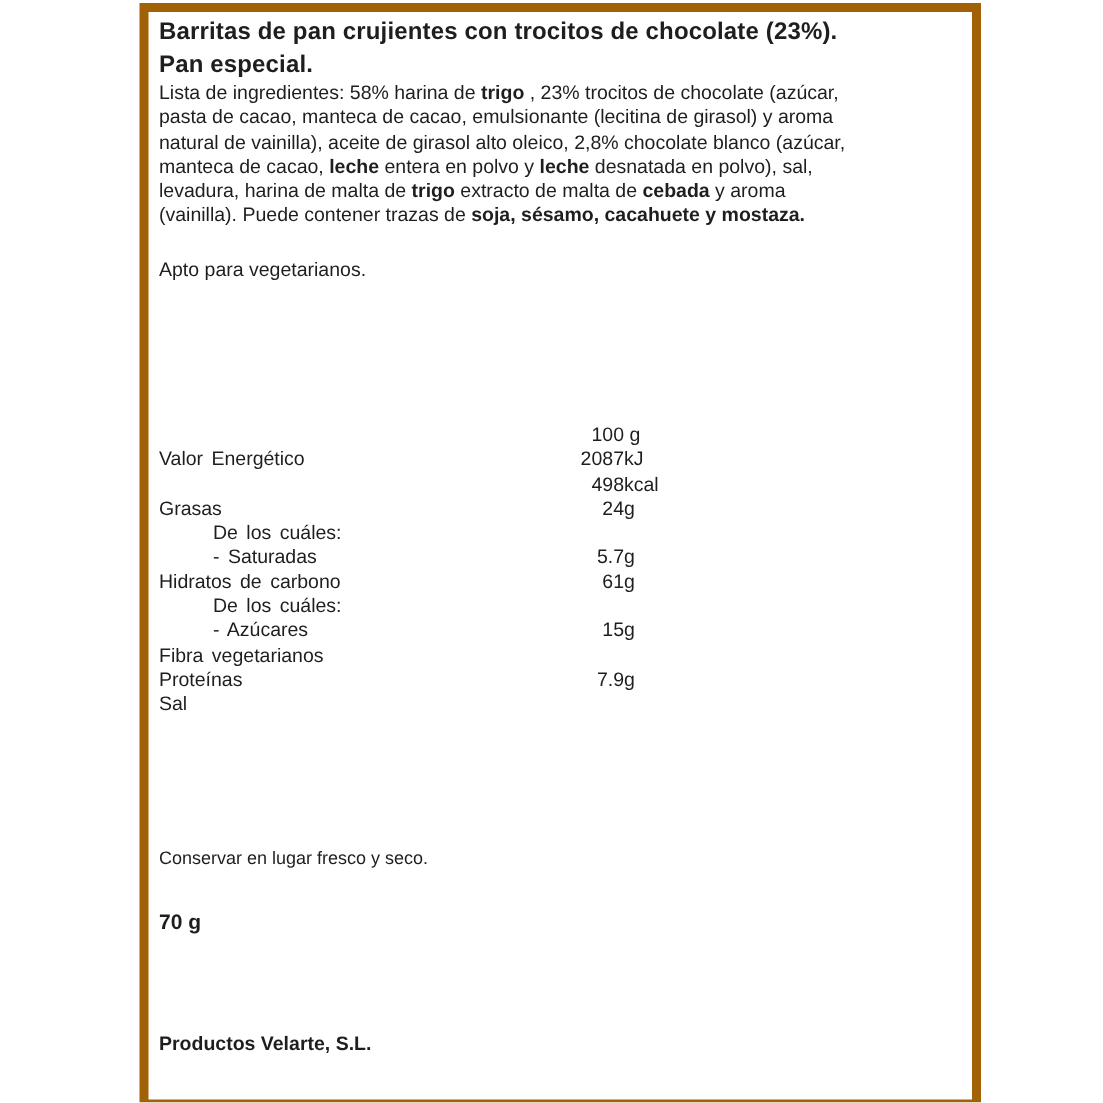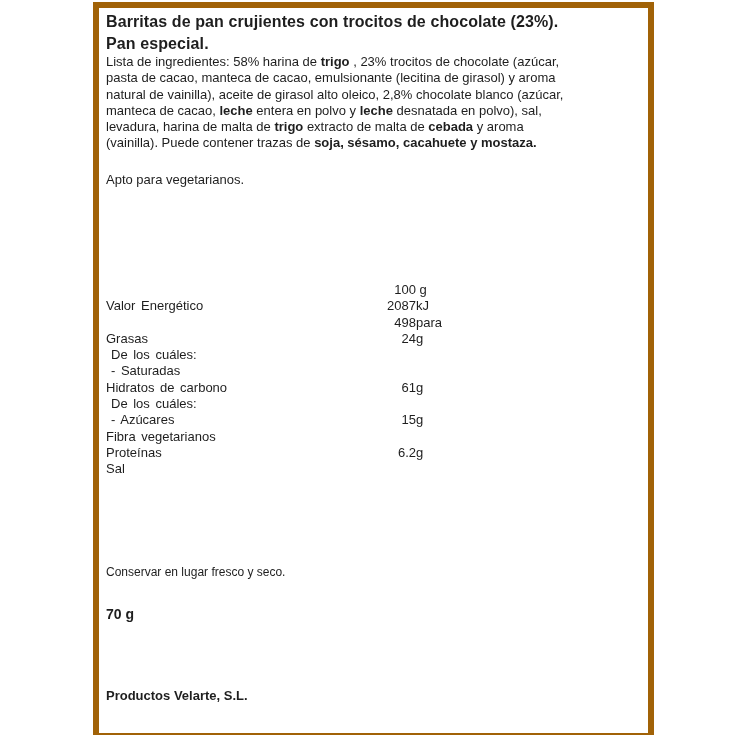--- a/index.html
+++ b/index.html
@@ -62,21 +62,21 @@
     width: 535px;
     font-size: 13px;
   }
   .nrow {
     position: relative;
     height: 16.3px;
     line-height: 16.3px;
     white-space: pre;
   }
   .nrow .nlabel { word-spacing: 2px; }
-  .nrow.ind .nlabel { padding-left: 5px; }
+  .nrow.ind .nlabel { padding-left: 5px; margin-left: 31px; }
   .nval {
     position: absolute;
     left: 158px;
     top: 0;
     white-space: pre;
   }
   .nnum {
     display: inline-block;
     width: 152px;
     text-align: right;
@@ -117,29 +117,29 @@
       <div>Pan especial.</div>
     </div>
 
     <div class="ingredients"><div><span>Lista de ingredientes: 58% harina de </span><span class="bold">trigo</span><span> , 23% trocitos de chocolate (azúcar,</span></div><div><span>pasta de cacao, manteca de cacao, emulsionante (lecitina de girasol) y aroma</span></div><div><span>natural de vainilla), aceite de girasol alto oleico, 2,8% chocolate blanco (azúcar,</span></div><div><span>manteca de cacao, </span><span class="bold">leche</span><span> entera en polvo y </span><span class="bold">leche</span><span> desnatada en polvo), sal,</span></div><div><span>levadura, harina de malta de </span><span class="bold">trigo</span><span> extracto de malta de </span><span class="bold">cebada</span><span> y aroma</span></div><div><span>(vainilla). Puede contener trazas de </span><span class="bold">soja, sésamo, cacahuete y mostaza.</span></div></div>
 
     <div class="veg-note">Apto para vegetarianos.</div>
 
     <div class="nutrition">
         <div class="nrow"><span class="nlabel"></span><span class="nval"><span class="nnum">100</span><span class="nunit"> g</span></span></div>
         <div class="nrow"><span class="nlabel">Valor Energético</span><span class="nval"><span class="nnum">2087</span><span class="nunit">kJ</span></span></div>
-        <div class="nrow"><span class="nlabel"></span><span class="nval"><span class="nnum">498</span><span class="nunit">para</span></span></div>
+        <div class="nrow"><span class="nlabel"></span><span class="nval"><span class="nnum">498</span><span class="nunit">kcal</span></span></div>
         <div class="nrow"><span class="nlabel">Grasas</span><span class="nval"><span class="nnum">24</span><span class="nunit">g</span></span></div>
         <div class="nrow ind"><span class="nlabel">De los cuáles:</span></div>
-        <div class="nrow ind"><span class="nlabel">- Saturadas</span></div>
+        <div class="nrow ind"><span class="nlabel">- Saturadas</span><span class="nval"><span class="nnum">5.7</span><span class="nunit">g</span></span></div>
         <div class="nrow"><span class="nlabel">Hidratos de carbono</span><span class="nval"><span class="nnum">61</span><span class="nunit">g</span></span></div>
         <div class="nrow ind"><span class="nlabel">De los cuáles:</span></div>
         <div class="nrow ind"><span class="nlabel">- Azúcares</span><span class="nval"><span class="nnum">15</span><span class="nunit">g</span></span></div>
         <div class="nrow"><span class="nlabel">Fibra vegetarianos</span></div>
-        <div class="nrow"><span class="nlabel">Proteínas</span><span class="nval"><span class="nnum">6.2</span><span class="nunit">g</span></span></div>
+        <div class="nrow"><span class="nlabel">Proteínas</span><span class="nval"><span class="nnum">7.9</span><span class="nunit">g</span></span></div>
         <div class="nrow"><span class="nlabel">Sal</span></div>
       </div>
 
     <div class="storage">Conservar en lugar fresco y seco.</div>
 
     <div class="weight">70 g</div>
 
     <div class="manufacturer">
       <div class="mname">Productos Velarte, S.L.</div>
       

